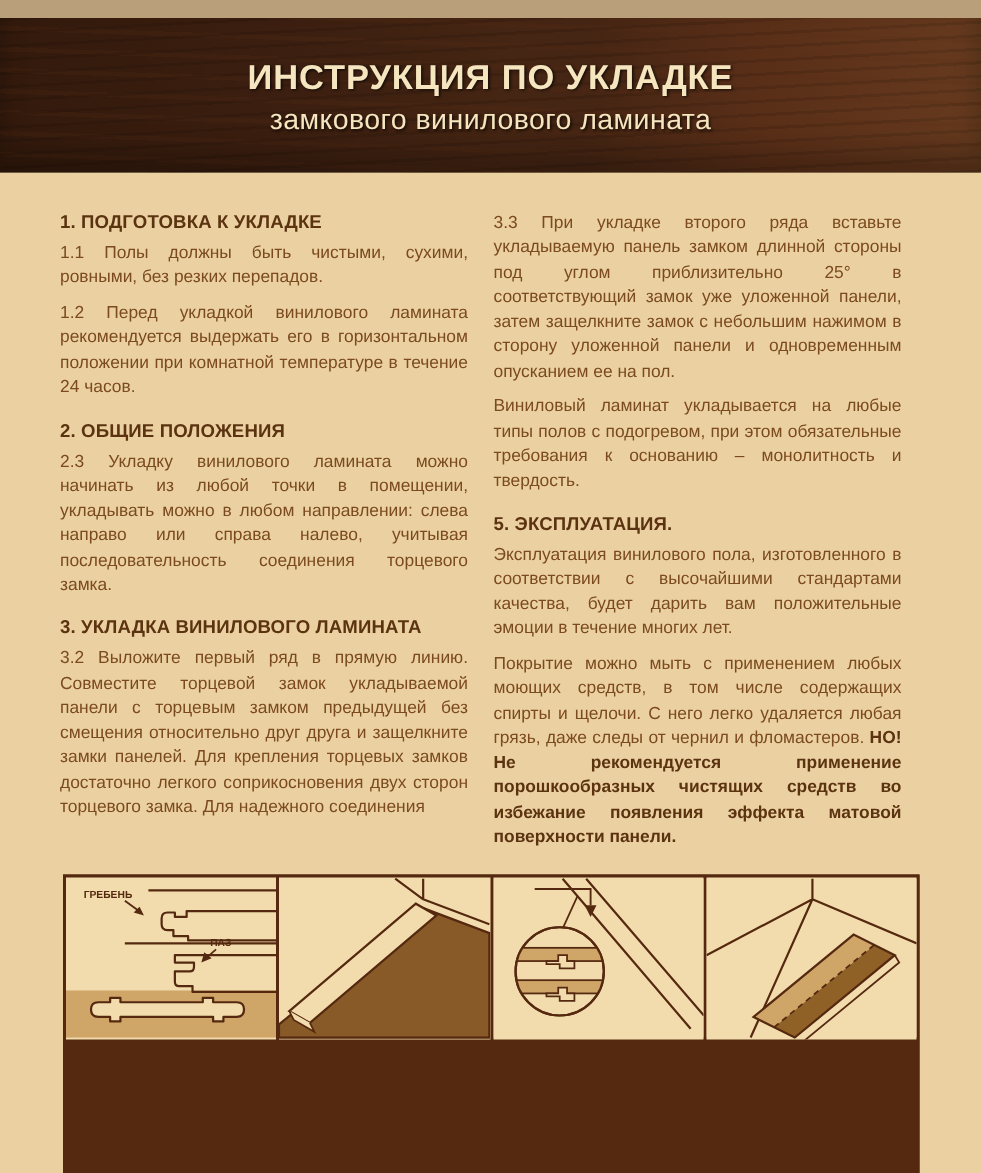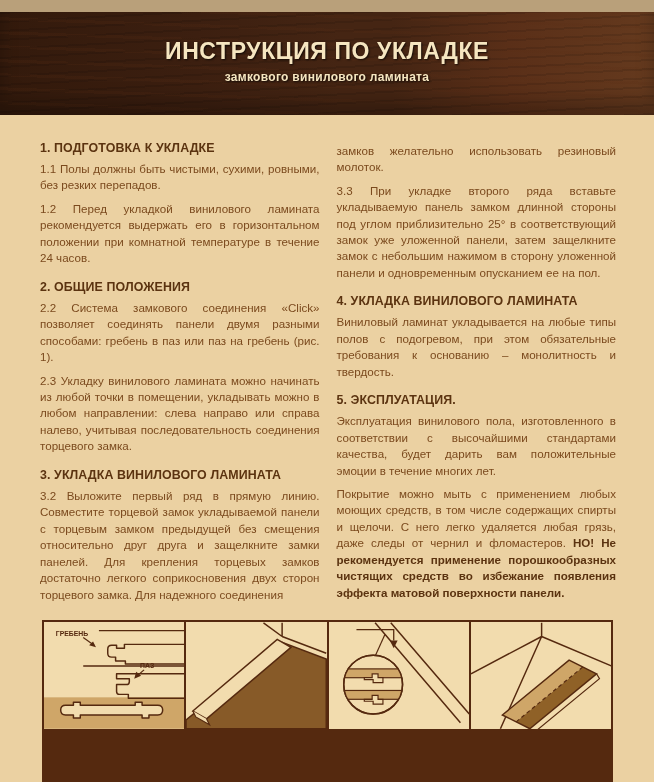--- a/index.html
+++ b/index.html
@@ -23,30 +23,29 @@
     text-align:center;
     color:#f6e6c0;
   }
   .hdr-title{
     padding-top:26px;
     font-size:23px;font-weight:bold;letter-spacing:.6px;
     text-shadow:1px 1px 2px rgba(0,0,0,.7);
   }
   .hdr-sub{
     margin-top:5px;
-    font-size:12px;font-weight:bold;letter-spacing:.3px;
+    font-size:19px;font-weight:normal;letter-spacing:.3px;
     text-shadow:1px 1px 2px rgba(0,0,0,.7);
   }
   
   .cols{
     display:flex;gap:17px;
-    padding:26px 38px 0 40px;
+    padding:26px 53px 0 40px;
     min-height:424px;
     box-sizing:border-box;
-    align-items:center;
   }
   .col{width:280px;}
   .sec-h{
     margin:13px 0 6px;
     font-size:12.4px;font-weight:bold;color:#5b3310;
     letter-spacing:.1px;
   }
   .col .sec-h:first-child{margin-top:0;}
   .para{
     margin:0 0 7px;
@@ -79,29 +78,26 @@
     <div class="hdr-title">ИНСТРУКЦИЯ ПО УКЛАДКЕ</div>
     <div class="hdr-sub">замкового винилового ламината</div>
   </div>
 
   <div class="cols">
     <div class="col">
       <div class="sec-h">1. ПОДГОТОВКА К УКЛАДКЕ</div>
       <p class="para">1.1 Полы должны быть чистыми, сухими, ровными, без резких перепадов.</p>
       <p class="para">1.2 Перед укладкой винилового ламината рекомендуется выдержать его в горизонтальном положении при комнатной температуре в течение 24 часов.</p>
       <div class="sec-h">2. ОБЩИЕ ПОЛОЖЕНИЯ</div>
-      <p class="para">2.2 Система замкового соединения «Click» позволяет соединять панели двумя разными способами: гребень в паз или паз на гребень (рис. 1).</p>
       <p class="para">2.3 Укладку винилового ламината можно начинать из любой точки в помещении, укладывать можно в любом направлении: слева направо или справа налево, учитывая последовательность соединения торцевого замка.</p>
       <div class="sec-h">3. УКЛАДКА ВИНИЛОВОГО ЛАМИНАТА</div>
       <p class="para">3.2 Выложите первый ряд в прямую линию. Совместите торцевой замок укладываемой панели с торцевым замком предыдущей без смещения относительно друг друга и защелкните замки панелей. Для крепления торцевых замков достаточно легкого соприкосновения двух сторон торцевого замка. Для надежного соединения</p>
     </div>
     <div class="col">
-      <p class="para">замков желательно использовать резиновый молоток.</p>
       <p class="para">3.3 При укладке второго ряда вставьте укладываемую панель замком длинной стороны под углом приблизительно 25° в соответствующий замок уже уложенной панели, затем защелкните замок с небольшим нажимом в сторону уложенной панели и одновременным опусканием ее на пол.</p>
-      <div class="sec-h">4. УКЛАДКА ВИНИЛОВОГО ЛАМИНАТА</div>
       <p class="para">Виниловый ламинат укладывается на любые типы полов с подогревом, при этом обязательные требования к основанию – монолитность и твердость.</p>
       <div class="sec-h">5. ЭКСПЛУАТАЦИЯ.</div>
       <p class="para">Эксплуатация винилового пола, изготовленного в соответствии с высочайшими стандартами качества, будет дарить вам положительные эмоции в течение многих лет.</p>
       <p class="para"><span>Покрытие можно мыть с применением любых моющих средств, в том числе содержащих спирты и щелочи. С него легко удаляется любая грязь, даже следы от чернил и фломастеров. </span><b>НО! Не рекомендуется применение порошкообразных чистящих средств во избежание появления эффекта матовой поверхности панели.</b></p>
     </div>
   </div>
 
   <div class="figrid">
 
     <div class="figcell">

